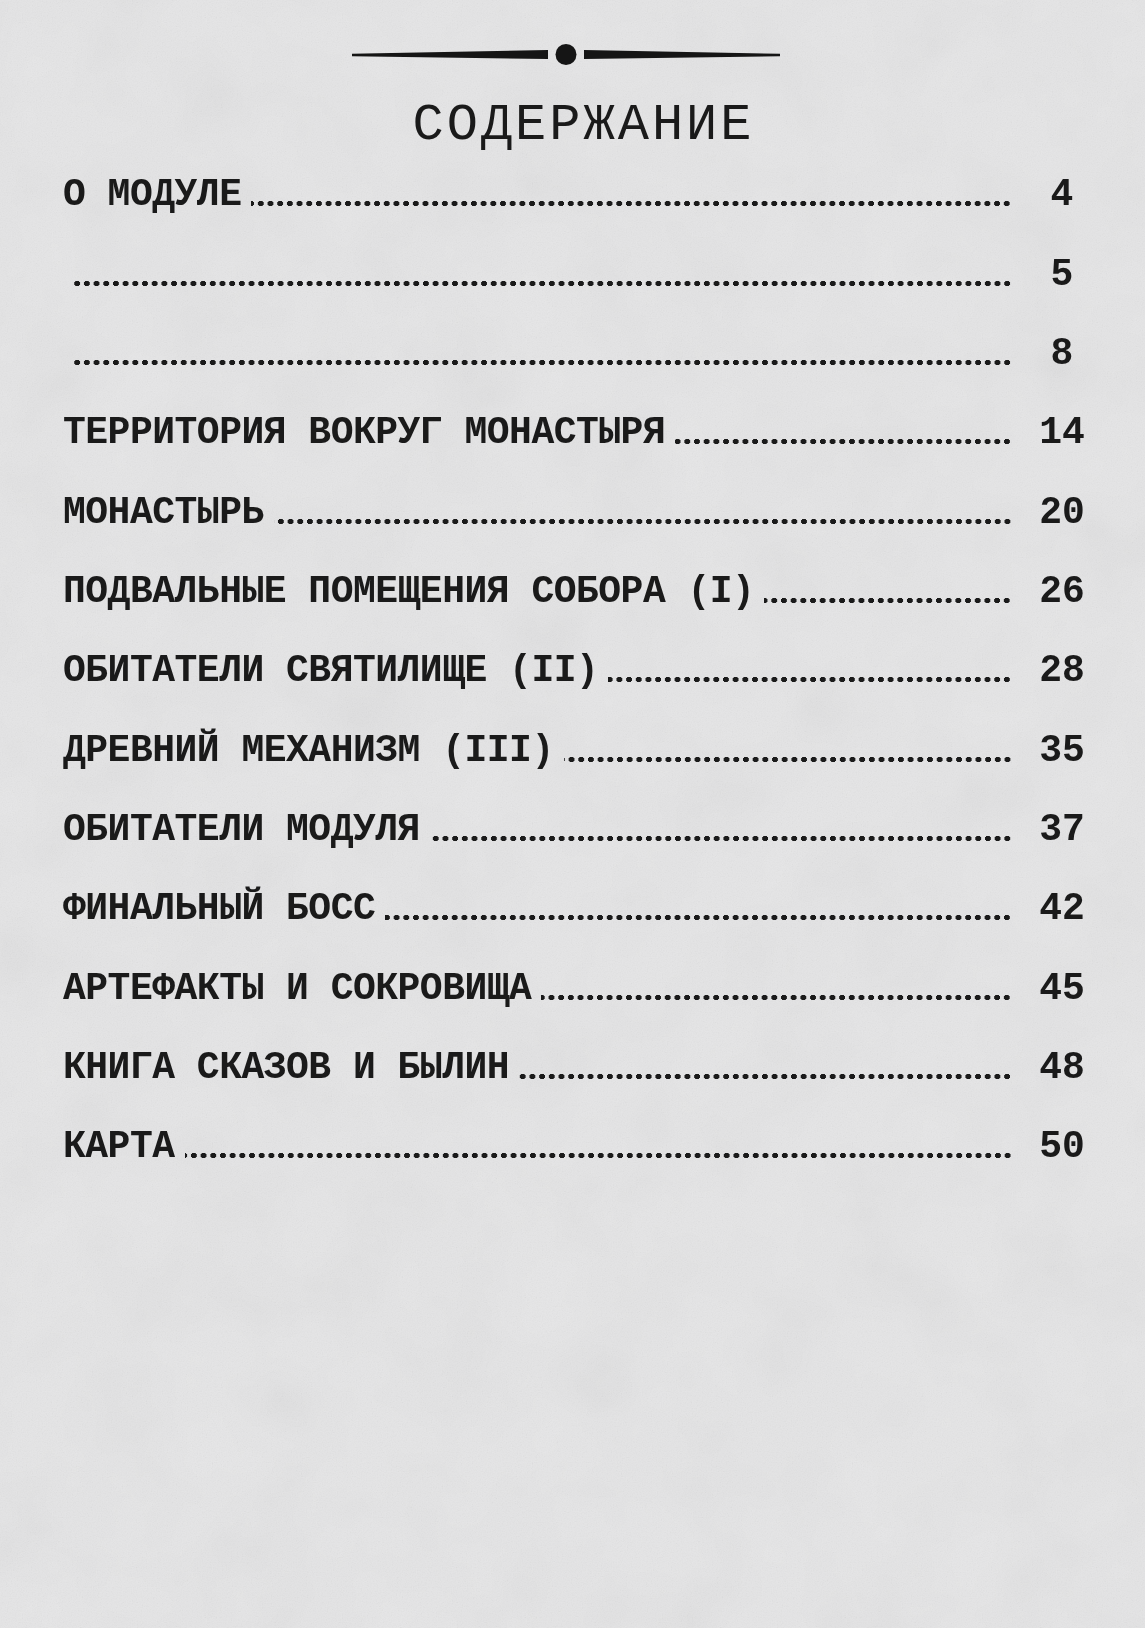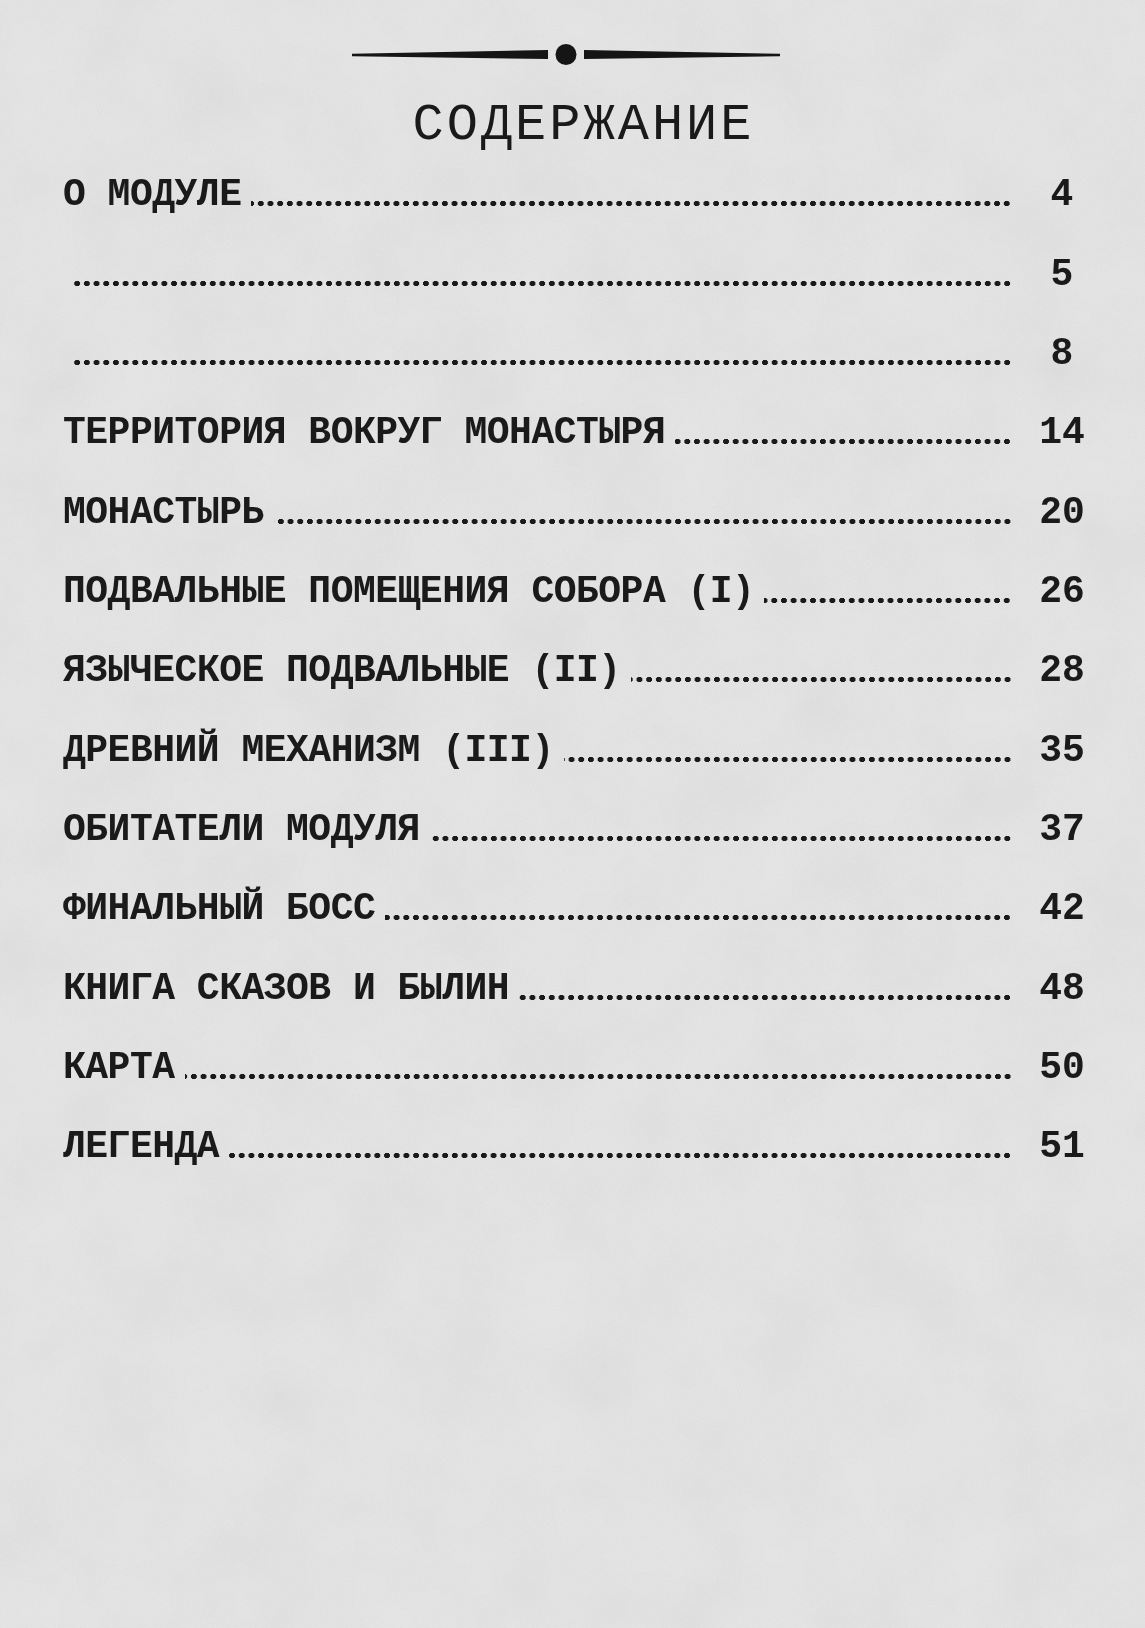--- a/index.html
+++ b/index.html
@@ -149,21 +149,21 @@
       <span class="num">20</span>
     </div>
 
     <div class="row">
       <span class="label">ПОДВАЛЬНЫЕ ПОМЕЩЕНИЯ СОБОРА (I)</span>
       <span class="leader"></span>
       <span class="num">26</span>
     </div>
 
     <div class="row">
-      <span class="label">ЯЗЫЧЕСКОЕ ПОДВАЛЬНЫЕ (II)</span>
+      <span class="label">ОБИТАТЕЛИ СВЯТИЛИЩЕ (II)</span>
       <span class="leader"></span>
       <span class="num">28</span>
     </div>
 
     <div class="row">
       <span class="label">ДРЕВНИЙ МЕХАНИЗМ (III)</span>
       <span class="leader"></span>
       <span class="num">35</span>
     </div>
 
@@ -172,34 +172,34 @@
       <span class="leader"></span>
       <span class="num">37</span>
     </div>
 
     <div class="row">
       <span class="label">ФИНАЛЬНЫЙ БОСС</span>
       <span class="leader"></span>
       <span class="num">42</span>
     </div>
 
+    <div class="row">
+      <span class="label">АРТЕФАКТЫ И СОКРОВИЩА</span>
+      <span class="leader"></span>
+      <span class="num">45</span>
+    </div>
 
 
     <div class="row">
       <span class="label">КНИГА СКАЗОВ И БЫЛИН</span>
       <span class="leader"></span>
       <span class="num">48</span>
     </div>
 
     <div class="row">
       <span class="label">КАРТА</span>
       <span class="leader"></span>
       <span class="num">50</span>
     </div>
 
-    <div class="row">
-      <span class="label">ЛЕГЕНДА</span>
-      <span class="leader"></span>
-      <span class="num">51</span>
-    </div>
   </div>
 
 </div>
 
 </body></html>

